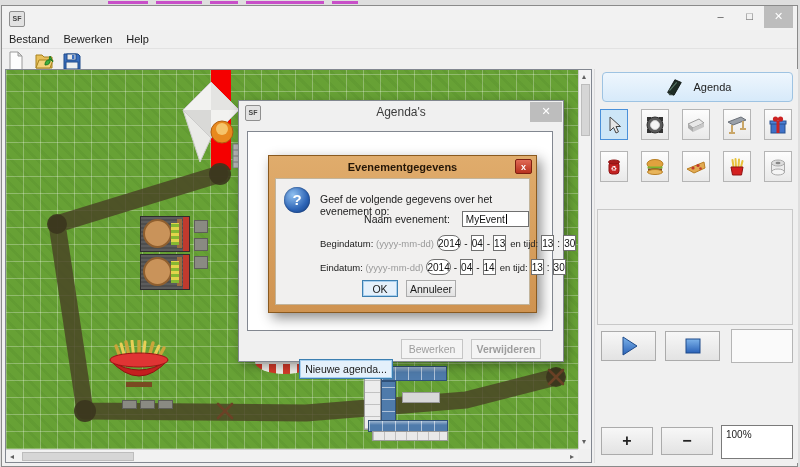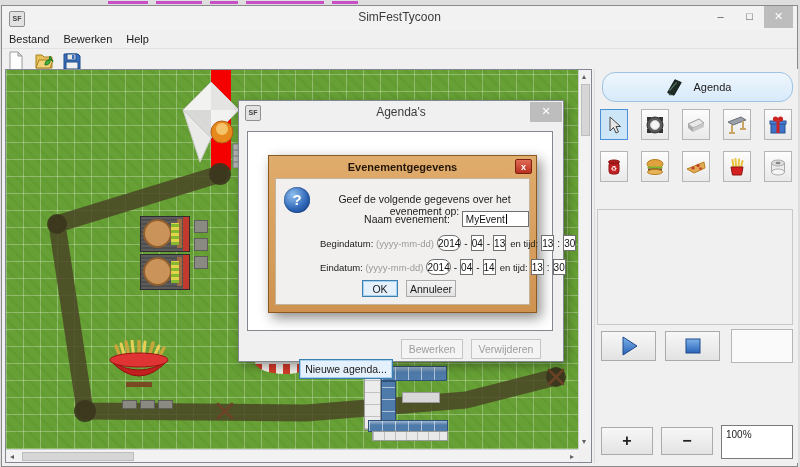--- a/index.html
+++ b/index.html
@@ -46,21 +46,21 @@
     background-image:repeating-linear-gradient(0deg,rgba(0,0,0,.18) 0 1px,transparent 1px 12px);}
   .cwhiteh{position:absolute;background:#e9e9e9;border:1px solid #9a9a9a;box-sizing:border-box;
     background-image:repeating-linear-gradient(90deg,rgba(0,0,0,.18) 0 1px,transparent 1px 11px);}
   .ctable{position:absolute;background:#d8d8d8;border:1px solid #9a9a9a;box-sizing:border-box;}
   .vscroll{position:absolute;right:0;top:0;width:13px;height:379px;background:#f2f2f2;border-left:1px solid #cfcfcf;box-sizing:border-box;}
   .hscroll{position:absolute;left:0;bottom:0;height:13px;width:572px;background:#f2f2f2;border-top:1px solid #cfcfcf;box-sizing:border-box;}
   .scr-arrow{position:absolute;font-size:8px;color:#606060;line-height:8px;}
   .scr-thumb{position:absolute;background:#d6d6d6;border:1px solid #bdbdbd;box-sizing:border-box;}
   
   .panel{position:absolute;left:592px;top:63px;width:203px;height:394px;background:#f0f0f0;border-left:1px solid #dcdcdc;}
-  .agenda-btn{position:absolute;left:7px;top:3px;width:189px;height:28px;border:1px solid #9ec3e2;border-radius:13px;
+  .agenda-btn{position:absolute;left:7px;top:3px;width:189px;height:28px;border:1px solid #9ec3e2;border-radius:4px;
     background:linear-gradient(#eef6fd,#d7eafa);display:flex;align-items:center;justify-content:center;gap:10px;font-size:11px;color:#222;}
   .toolrow{position:absolute;left:5px;width:192px;display:flex;justify-content:space-between;}
   .toolrow.r1{top:40px;} .toolrow.r2{top:82px;}
   .tbtn{width:28px;height:31px;border:1px solid #b5b5b5;background:linear-gradient(#fdfdfd,#e9e9e9);
     display:flex;align-items:center;justify-content:center;box-sizing:border-box;}
   .tbtn.sel{background:#cde6f7;border-color:#4a90d9;}
   .groupbox{position:absolute;left:2px;top:140px;width:196px;height:116px;border:1px solid #c8c8c8;background:#f0f0f0;box-sizing:border-box;}
   .pbtn{position:absolute;width:55px;height:30px;border:1px solid #ababab;background:linear-gradient(#f7f7f7,#e3e3e3);
     display:flex;align-items:center;justify-content:center;box-sizing:border-box;}
   .ptxt{position:absolute;left:136px;top:260px;width:62px;height:34px;background:#fafafa;border:1px solid #b5b5b5;box-sizing:border-box;}
@@ -90,56 +90,55 @@
   
   .dlg-event{position:absolute;left:268px;top:155px;width:267px;height:156px;background:linear-gradient(#e0ac6c,#cf9350);
     border:1px solid #8a5a20;box-shadow:4px 5px 12px rgba(0,0,0,.45);z-index:20;}
   .ev-title{position:absolute;left:0;top:0;right:0;height:22px;text-align:center;font-size:11px;font-weight:bold;color:#241607;padding-top:5px;box-sizing:border-box;}
   .ev-close{position:absolute;right:4px;top:3px;width:17px;height:15px;background:linear-gradient(#e06a55,#b8301f);border:1px solid #7d1f10;
     color:#fff;font-size:9px;font-weight:bold;text-align:center;line-height:14px;box-sizing:border-box;border-radius:2px;}
   .ev-content{position:absolute;left:6px;top:22px;width:255px;height:127px;background:#f1f0ef;border:1px solid #c2b49b;box-sizing:border-box;}
   .qicon{position:absolute;left:8px;top:8px;width:26px;height:26px;border-radius:50%;
     background:radial-gradient(circle at 9px 8px,#8fc0f0,#2c63b5 60%,#173f7d);color:#fff;font-weight:bold;font-size:15px;
     text-align:center;line-height:25px;box-shadow:inset 0 0 2px #0e2c5e;}
-  .ev-prompt{position:absolute;left:44px;top:14px;font-size:10.5px;color:#1a1a1a;text-align:center;}
+  .ev-prompt{position:absolute;left:44px;top:14px;font-size:10.5px;color:#1a1a1a;}
   .ev-row{position:absolute;left:0;width:253px;display:flex;align-items:center;}
   .ev-lab{width:128px;text-align:right;font-size:9.5px;color:#1a1a1a;white-space:nowrap;margin-left:44px;}
   .ev-lab .hint{color:#9a9a9a;}
   .ev-lab.namelab{width:140px;font-size:10.5px;}
   .ebox{height:16px;border:1px solid #707070;background:#fff;font-size:10px;color:#111;display:flex;align-items:center;
     justify-content:center;box-sizing:border-box;margin-left:3px;}
   .ebox.name{width:72px;justify-content:flex-start;padding-left:3px;margin-left:12px;}
   .caret{display:inline-block;width:1px;height:10px;background:#000;margin-left:1px;}
   .w-y{width:26px;border-radius:8px;} .w-md{width:16px;} .w-hm{width:15px;}
   .sep{margin-left:3px;font-size:10px;color:#1a1a1a;}
   .entijd{margin-left:4px;font-size:9.5px;white-space:nowrap;}
   .ev-ok{position:absolute;left:86px;top:101px;width:36px;height:17px;}
   .ev-cancel{position:absolute;left:130px;top:101px;width:50px;height:17px;}
   .na-btn{position:absolute;left:60px;top:238px;width:94px;height:20px;margin-top:20px;}
   .bw-btn{position:absolute;left:162px;top:238px;width:62px;height:20px;}
-  .vw-btn{position:absolute;left:232px;top:238px;width:70px;height:20px;}
+  .vw-btn{position:absolute;left:232px;top:238px;width:70px;height:20px;font-weight:bold;}
 </style>
 </head>
 <body>
 
 <div class="screen">
 
   <div>
     <div class="remnant" style="left:108px;width:40px;"></div>
     <div class="remnant" style="left:156px;width:46px;"></div>
     <div class="remnant" style="left:210px;width:28px;"></div>
     <div class="remnant" style="left:246px;width:78px;"></div>
     <div class="remnant" style="left:332px;width:26px;"></div>
   </div>
 
   <div class="window">
 
     <div class="titlebar">
       <div class="app-logo">SF</div>
-      <div class="title-text">SimFestTycoon</div>
       <div class="win-controls">
         <div class="win-btn">–</div>
         <div class="win-btn">□</div>
         <div class="win-btn close">✕</div>
       </div>
     </div>
 
     <div class="menubar">
       <span class="menu-item">Bestand</span>
       <span class="menu-item">Bewerken</span>

